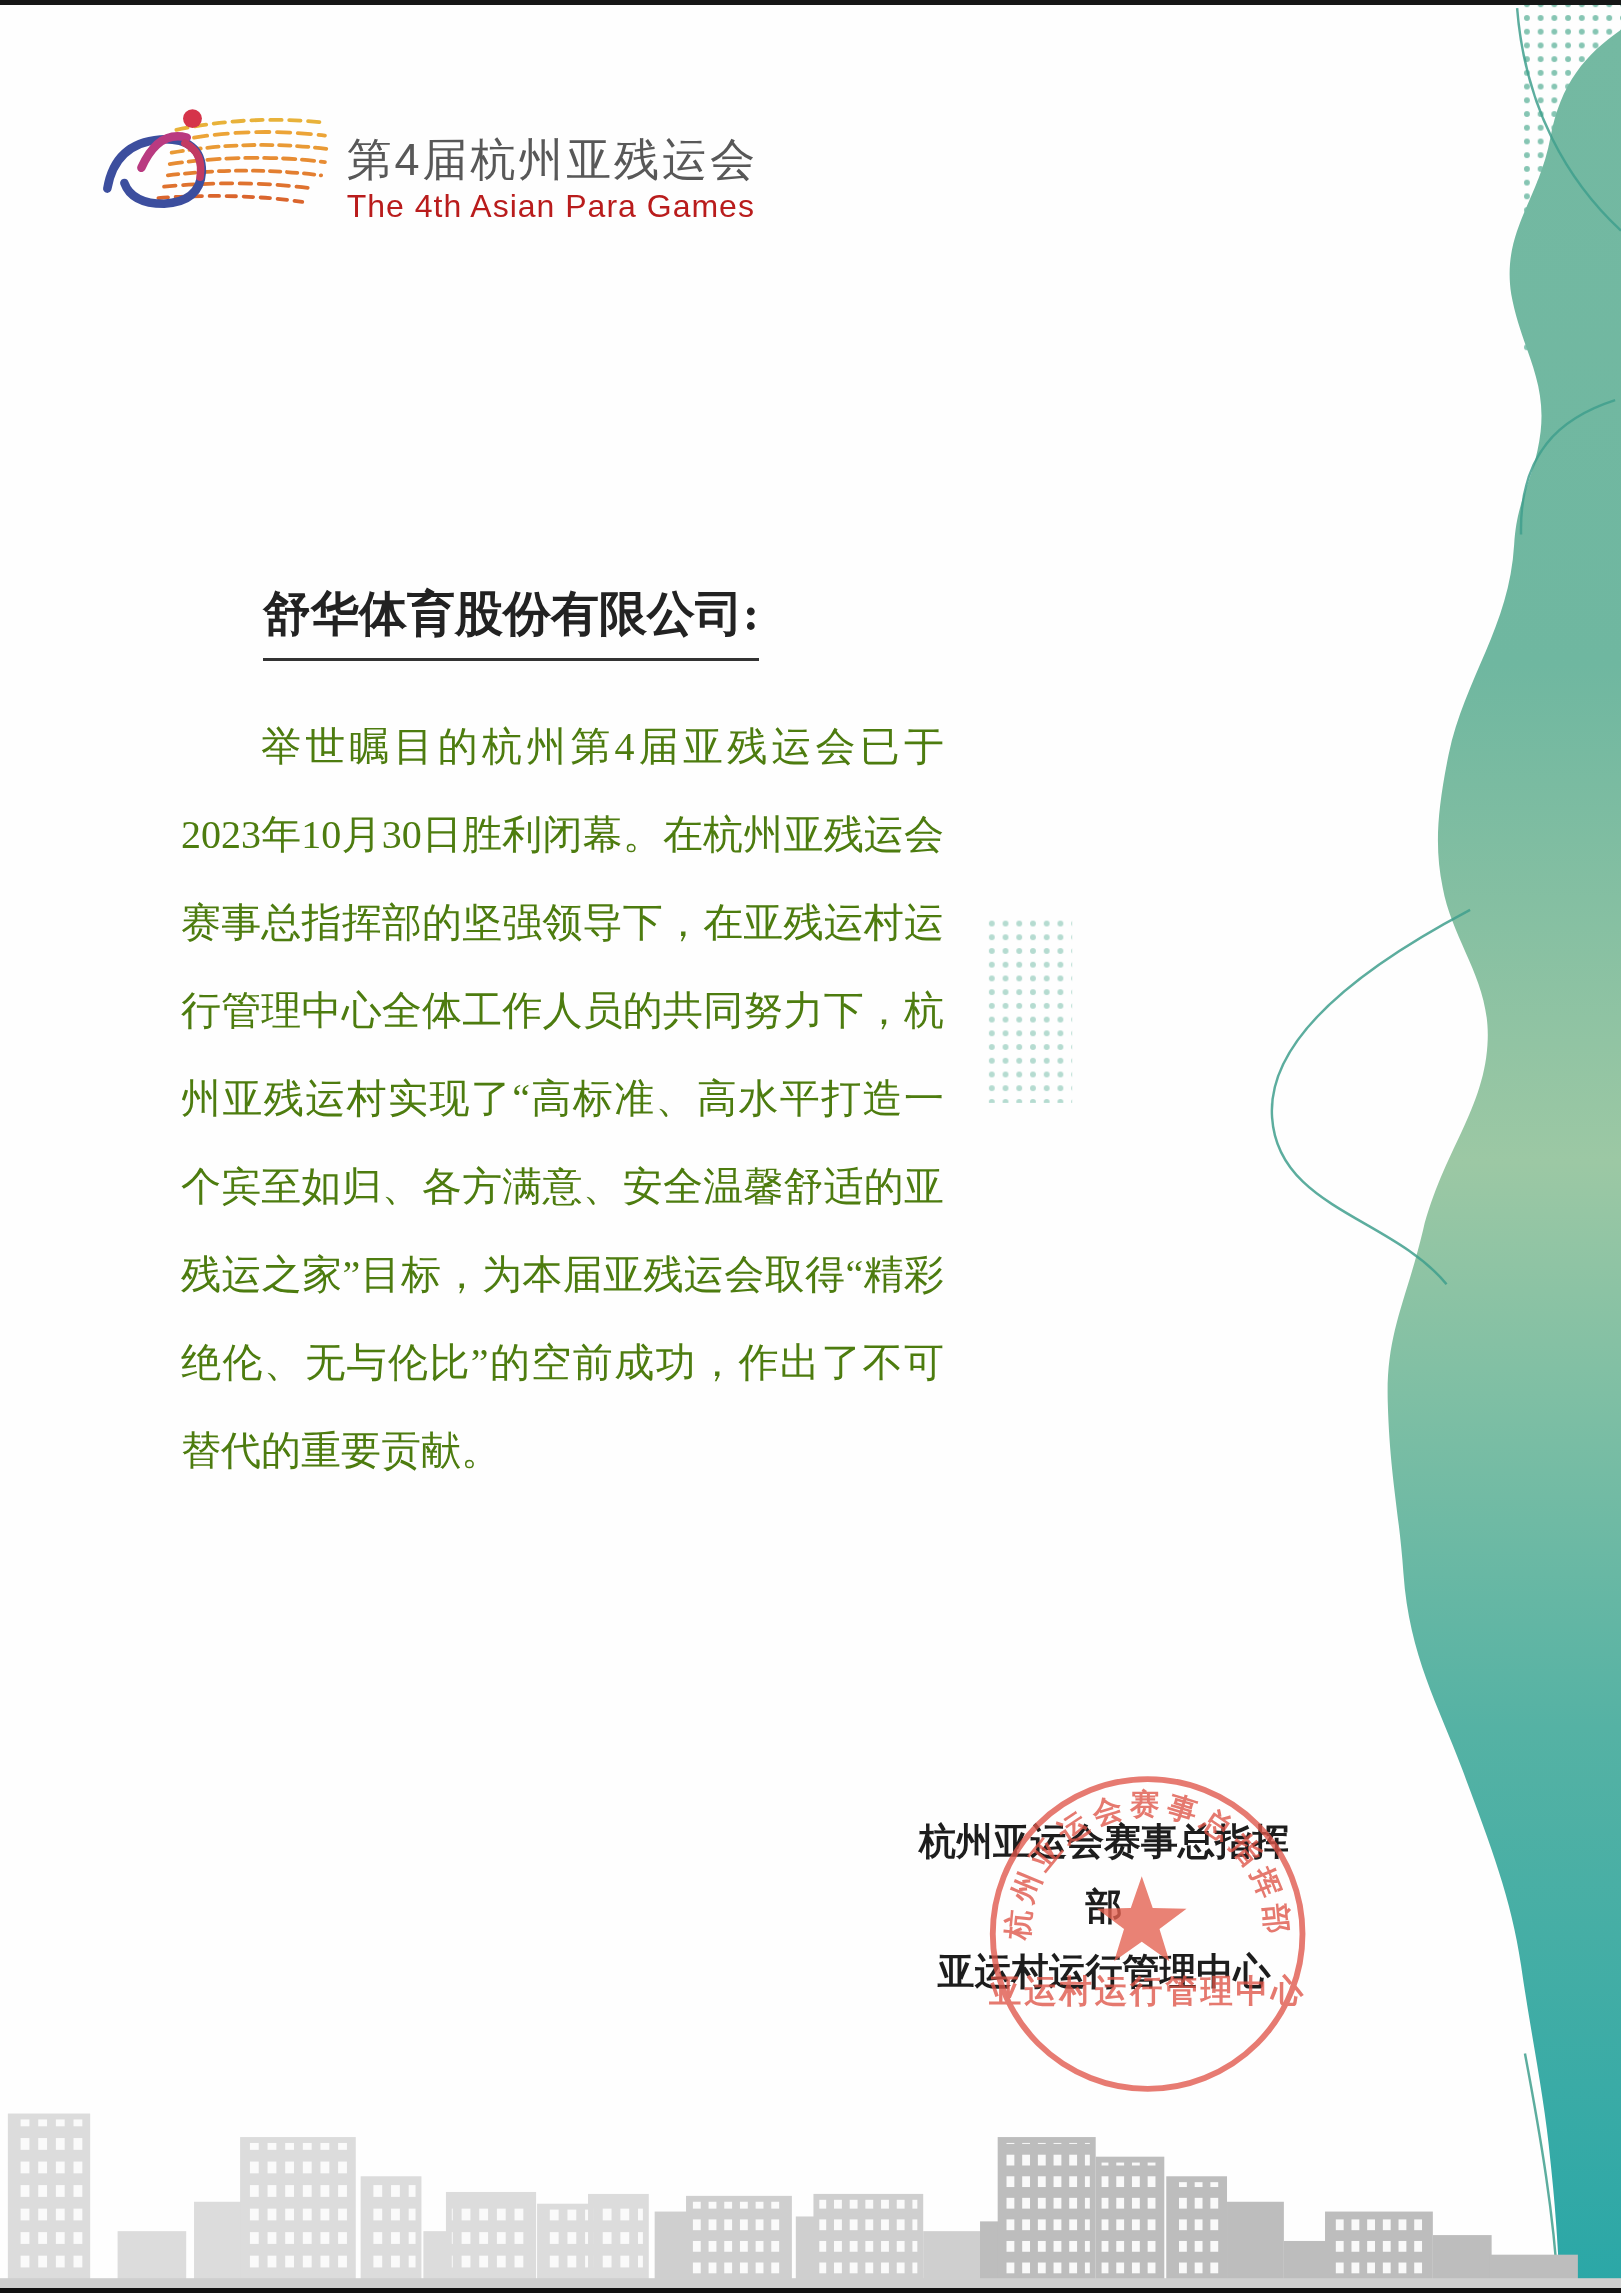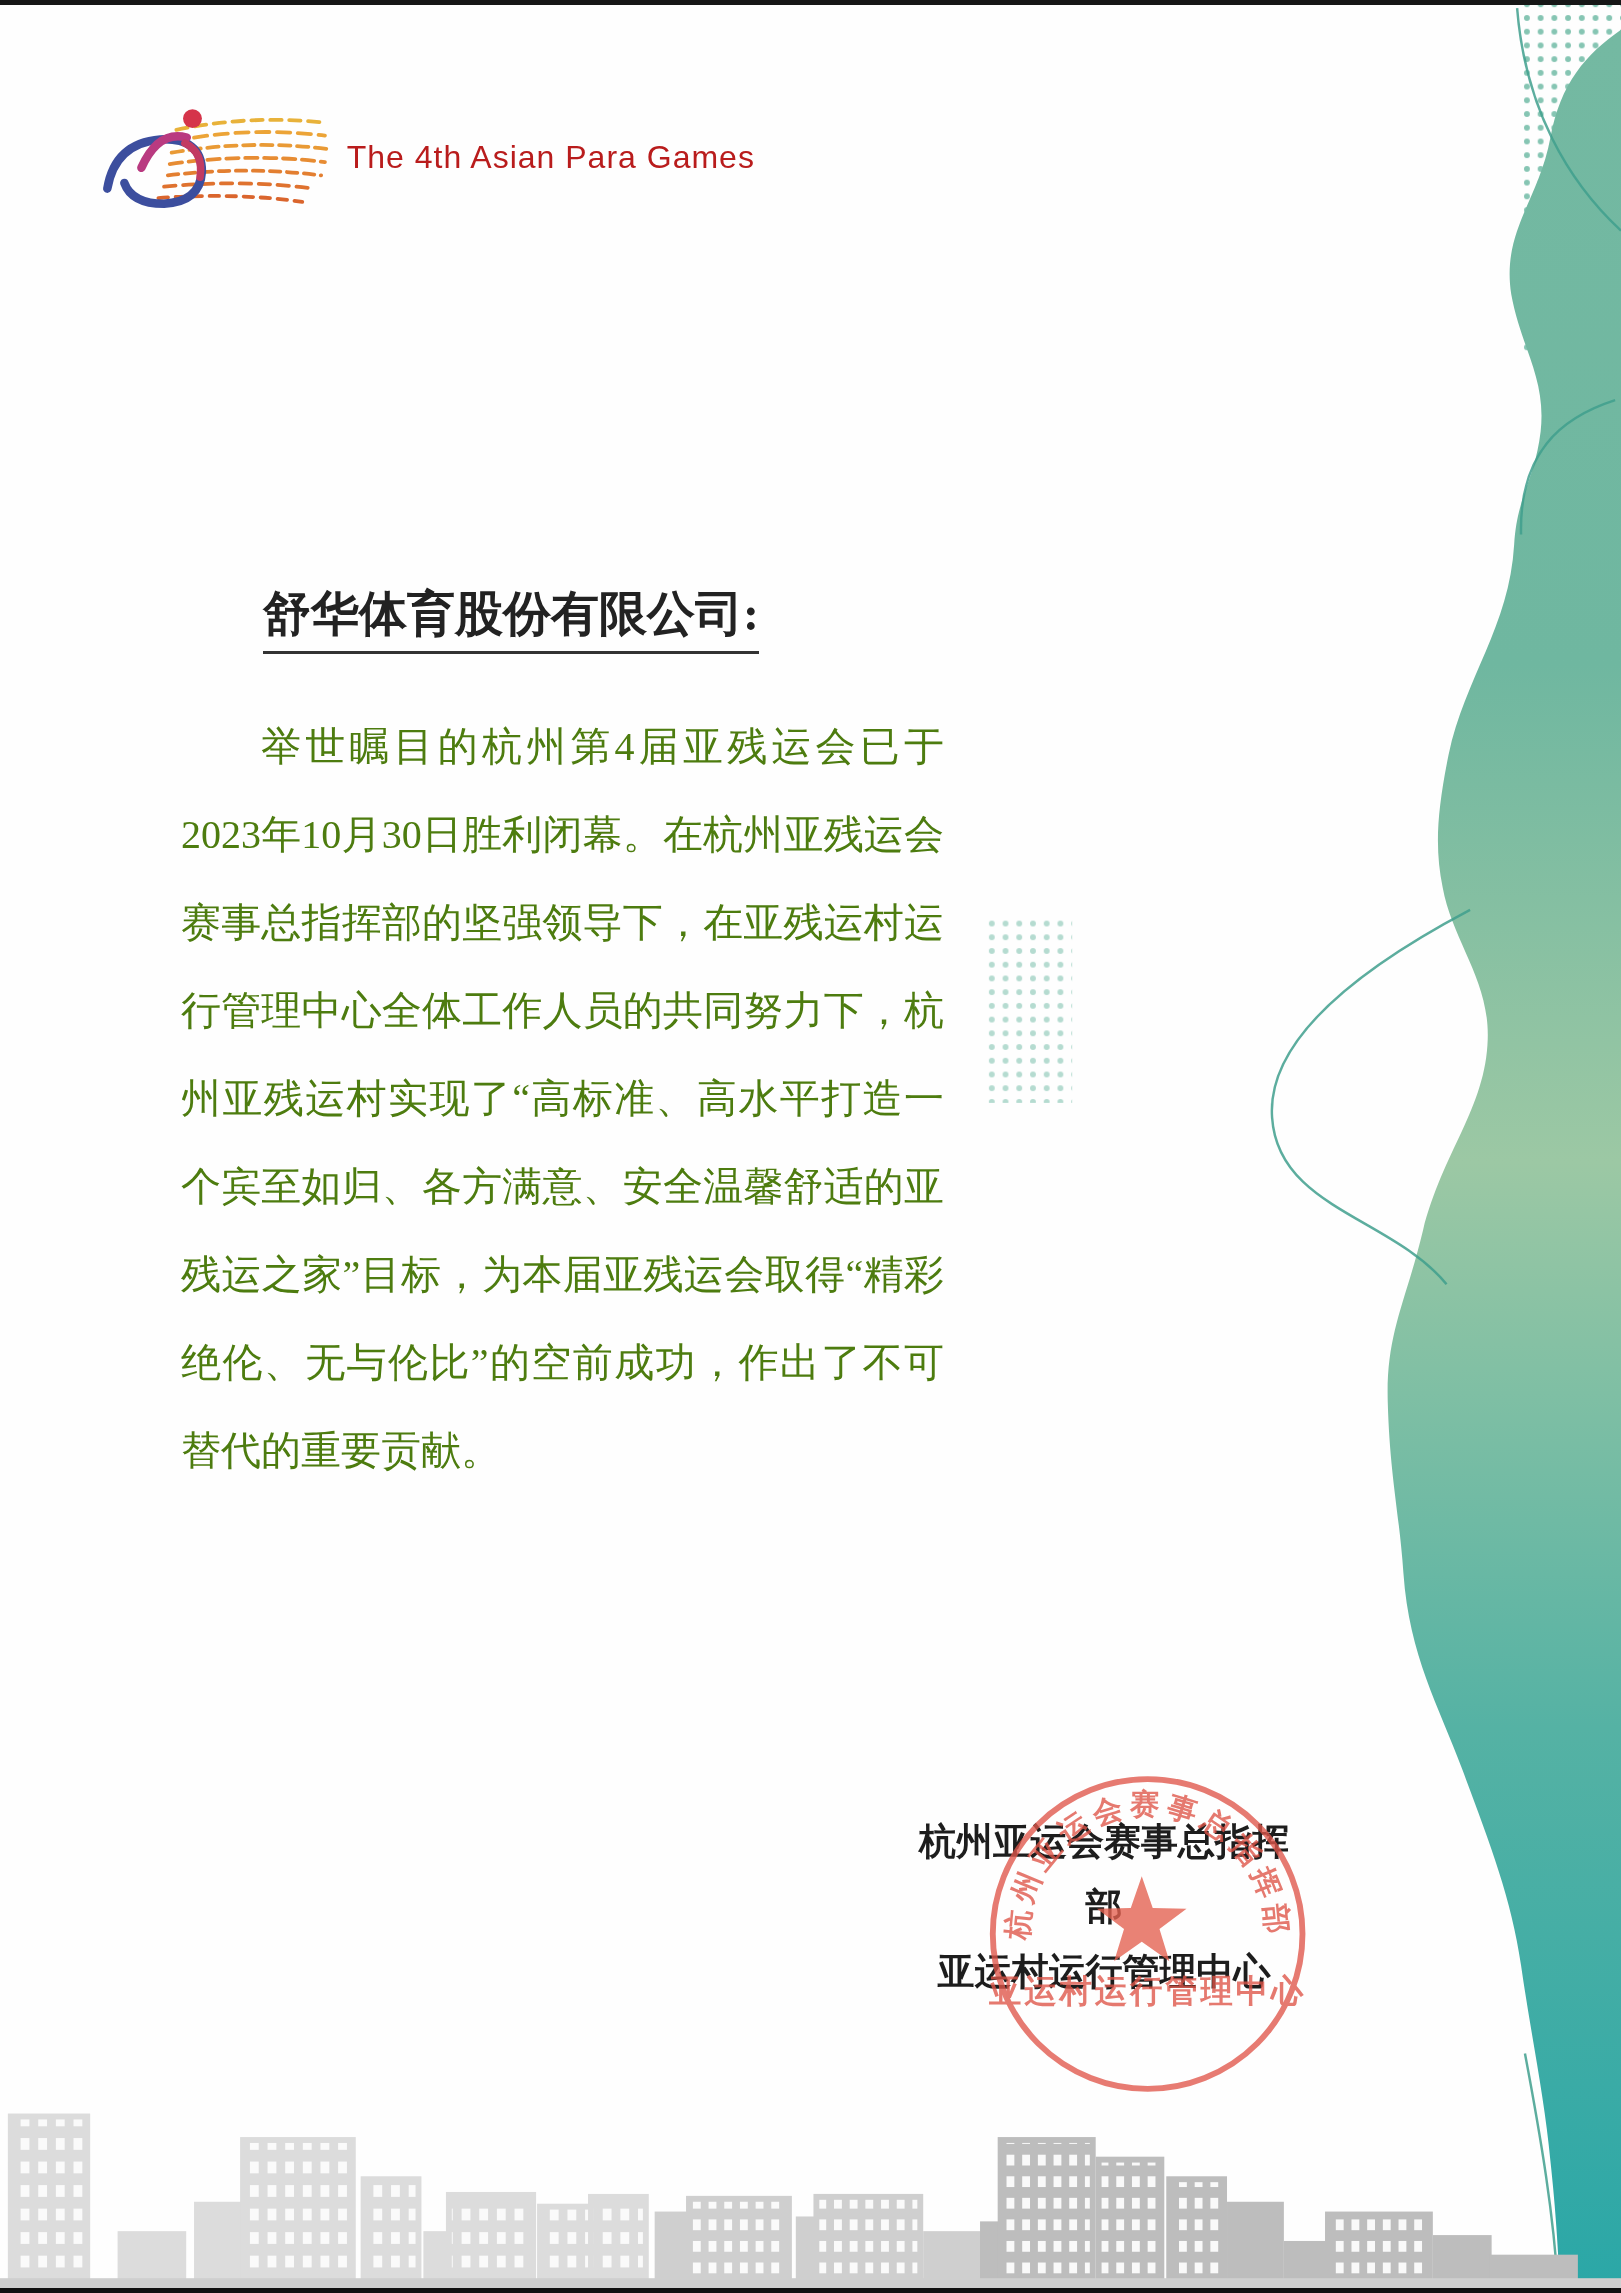--- a/index.html
+++ b/index.html
@@ -38,21 +38,21 @@
     color:#d8a02c;
     background:linear-gradient(180deg,#ecc258 0%,#d9a231 45%,#c88e1e 100%);
     -webkit-background-clip:text;background-clip:text;
     -webkit-text-fill-color:transparent;
   }
 
   .salutation{
     position:absolute;top:582px;left:263px;z-index:2;
     font-size:48px;font-weight:bold;color:#222;
   }
-  .salutation .uline{border-bottom:3.9px solid #333;padding-bottom:11px;}
+  .salutation .uline{border-bottom:3.9px solid #333;padding-bottom:18px;}
 
   .body-text{
     position:absolute;top:703px;left:181px;width:763px;z-index:2;
     font-size:40px;color:#4d7c0f;line-height:88px;
     text-align:justify;
   }
   .body-text p{margin:0;text-indent:2em;}
 
   .signature{
     position:absolute;top:1809px;left:908px;width:392px;z-index:2;
@@ -180,20 +180,21 @@
       </g>
 
       <g fill="none" stroke-linecap="round">
         <path d="M 22,100 Q 30,52 78,48 Q 122,46 122,82 Q 120,114 82,116 Q 48,116 40,94" stroke="#3c4e9e" stroke-width="9"></path>
         <path d="M 58,78 Q 76,38 106,46" stroke="#b93a80" stroke-width="9"></path>
         <path d="M 104,52 Q 124,62 120,88" stroke="#c23a62" stroke-width="8"></path>
         <circle cx="112" cy="26" r="10" fill="#d5344a"></circle>
       </g>
     </svg>
     <div class="header-text">
+      <div class="header-cn">第4届杭州亚残运会</div>
       <div class="header-en">The 4th Asian Para Games</div>
     </div>
   </div>
 
 
   <div class="salutation">
     <span class="uline">舒华体育股份有限公司:</span>
   </div>
 
   <div class="body-text">

